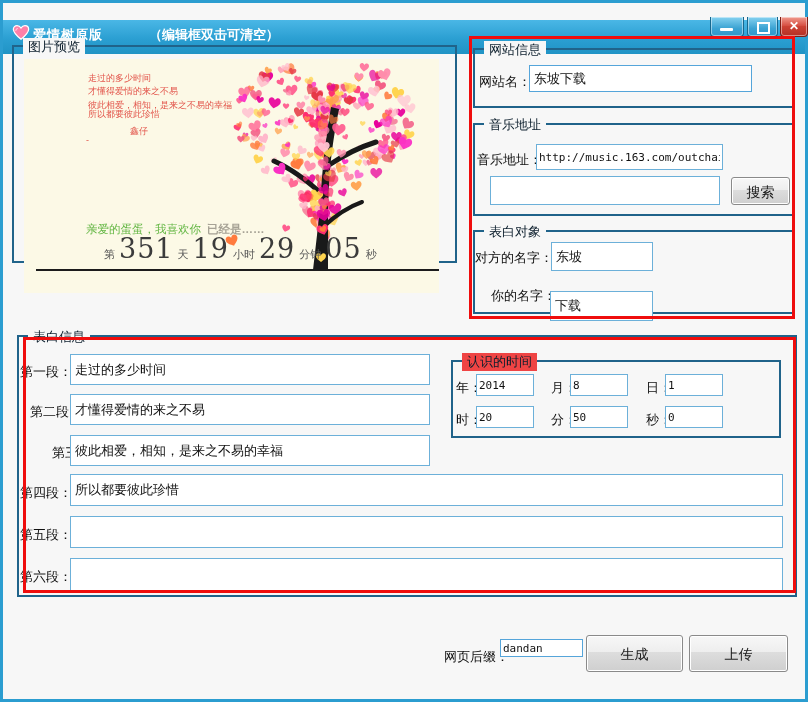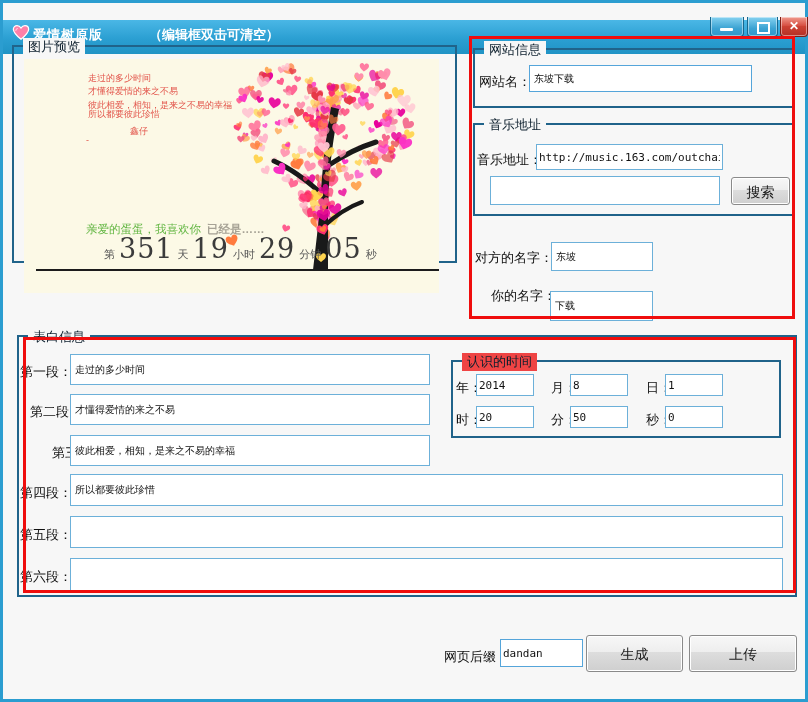--- a/index.html
+++ b/index.html
@@ -12,21 +12,21 @@
   .winbtn{position:absolute;top:-3px;height:20px;border:1px solid #16688f;border-top:none;border-radius:0 0 4px 4px;box-sizing:border-box;box-shadow:inset 0 0 0 1px rgba(255,255,255,.45);cursor:pointer;}
   .btn-min{left:707px;width:34px;background:linear-gradient(#85d2f0,#3ba3d3 60%,#2f97c8);}
   .btn-max{left:744px;width:31px;background:linear-gradient(#85d2f0,#3ba3d3 60%,#2f97c8);}
   .btn-close{left:777px;width:28px;background:linear-gradient(#f09a8e,#d8514486 45%,#cf4335 46%,#b32f24);background:linear-gradient(#f09a8e,#d85144 45%,#cf4335 46%,#b32f24);border-color:#7e1d14;}
   .glyph-dash{position:absolute;left:9px;top:11px;width:13px;height:3px;background:#fff;border-radius:1px;}
   .glyph-sq{position:absolute;left:9px;top:5px;width:9px;height:8px;border:2px solid #fff;}
   .glyph-x{position:absolute;width:100%;text-align:center;top:2px;color:#fff;font-size:12px;font-weight:bold;}
   .group{position:absolute;border:2px solid #20638a;box-sizing:border-box;}
   .glabel{position:absolute;top:-9px;left:9px;background:#f7f7f7;padding:0 5px;font-size:13px;color:#0d1f2d;white-space:nowrap;}
   .lbl{position:absolute;font-size:13px;color:#111;white-space:nowrap;}
-  .tb{position:absolute;border:1px solid #6cb0d9;background:#fff;box-sizing:border-box;font-size:10px;color:#111;padding:0 4px;font-family:"Liberation Sans",sans-serif;outline:none;}
+  .tb{position:absolute;border:1px solid #6cb0d9;background:#fff;box-sizing:border-box;font-size:13px;color:#111;padding:0 4px;font-family:"Liberation Sans",sans-serif;outline:none;}
   .tb.mono{font-family:"DejaVu Sans Mono",monospace;font-size:11px;padding:0 2px;}
   .btn{position:absolute;box-sizing:border-box;background:linear-gradient(#f7f7f7,#eeeeee 45%,#dddddd 46%,#cfcfcf);border:1px solid #8a8a8a;border-radius:3px;box-shadow:inset 0 0 0 1px #fff;font-size:14px;color:#1a1a1a;text-align:center;cursor:pointer;font-family:"Liberation Sans",sans-serif;}
   .redbox{position:absolute;border:3px solid #ef0d0d;box-sizing:border-box;pointer-events:none;z-index:50;}
   
   .preview{position:absolute;left:10px;top:12px;width:415px;height:234px;background:#fcf9e6;overflow:hidden;}
   .preview svg{position:absolute;left:0;top:0;z-index:1;}
   .pv-txt{position:absolute;z-index:2;}
   .poem{font-size:9px;line-height:10px;color:#e2544a;white-space:nowrap;}
   .sig{font-size:9px;color:#e2544a;}
   .loveline{font-size:11.5px;white-space:nowrap;}
@@ -394,20 +394,23 @@
   <input class="tb" style="left: 526px; top: 62px; width: 223px; height: 27px; border-color: rgb(85, 165, 218);" value="东坡下载">
 
   <div class="group" style="left:470px;top:120px;width:322px;height:93px;">
     <span class="glabel">音乐地址</span>
   </div>
   <span class="lbl" style="left:474px;top:148px;">音乐地址：</span>
   <input class="tb mono" style="left: 533px; top: 141px; width: 187px; height: 26px;" value="http://music.163.com/outchain/p">
   <input class="tb" style="left: 487px; top: 173px; width: 230px; height: 29px;" value="">
   <button class="btn" style="left:728px;top:174px;width:59px;height:28px;line-height:26px;">搜索</button>
 
+  <div class="group" style="left:470px;top:227px;width:322px;height:84px;">
+    <span class="glabel">表白对象</span>
+  </div>
   <span class="lbl" style="left:472px;top:246px;">对方的名字：</span>
   <input class="tb" style="left: 548px; top: 239px; width: 102px; height: 29px;" value="东坡">
   <span class="lbl" style="left:488px;top:284px;">你的名字：</span>
   <input class="tb" style="left: 547px; top: 288px; width: 103px; height: 30px;" value="下载">
 
   <div class="redbox" style="left:466px;top:33px;width:326px;height:283px;"></div>
 
   <div class="group" style="left:14px;top:332px;width:780px;height:262px;">
     <span class="glabel">表白信息</span>
   </div>
@@ -442,17 +445,17 @@
   <span class="lbl" style="left:453px;top:408px;">时：</span>
   <input class="tb mono" style="left: 473px; top: 403px; width: 58px; height: 22px;" value="20">
   <span class="lbl" style="left:548px;top:408px;">分：</span>
   <input class="tb mono" style="left: 567px; top: 403px; width: 58px; height: 22px;" value="50">
   <span class="lbl" style="left:643px;top:408px;">秒：</span>
   <input class="tb mono" style="left: 662px; top: 403px; width: 58px; height: 22px;" value="0">
 
   <div class="redbox" style="left:20px;top:334px;width:773px;height:256px;"></div>
 
   <span class="lbl" style="left:441px;top:645px;">网页后缀：</span>
-  <input class="tb mono" style="left: 497px; top: 636px; width: 83px; height: 28px; border-color: rgb(85, 165, 218);" value="dandan">
+  <input class="tb mono" style="left: 497px; top: 636px; width: 83px; height: 18px; border-color: rgb(85, 165, 218);" value="dandan">
   <button class="btn" style="left:583px;top:632px;width:97px;height:37px;line-height:35px;text-align:center;">生成</button>
-  <button class="btn" style="left:686px;top:632px;width:108px;height:37px;line-height:35px;">上传</button>
+  <button class="btn" style="left:686px;top:632px;width:99px;height:37px;line-height:35px;">上传</button>
 
 </div>
 
 </body></html>

